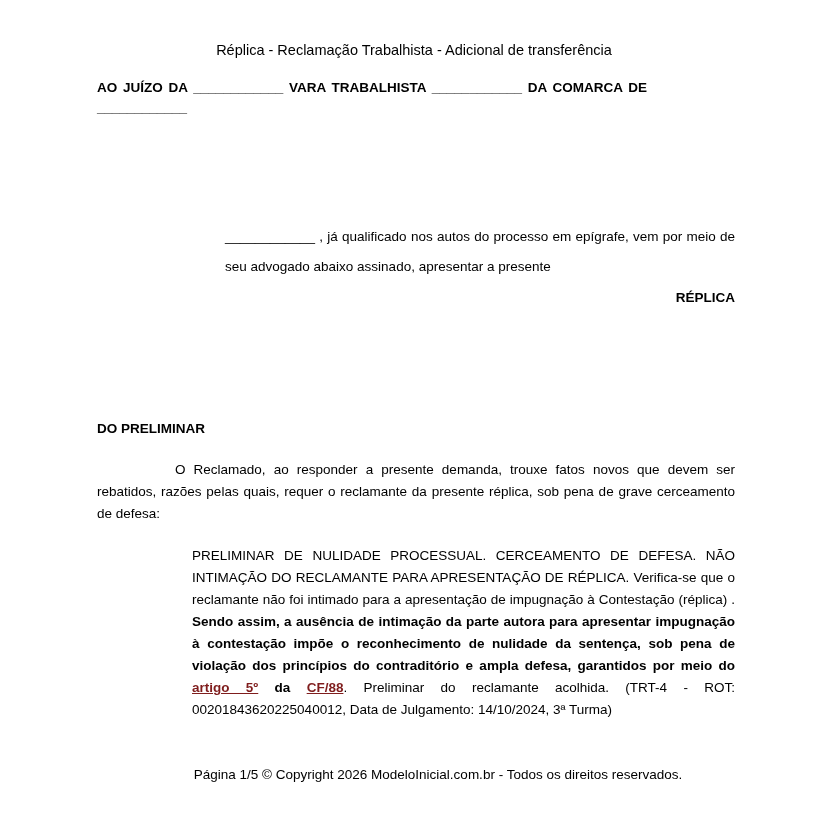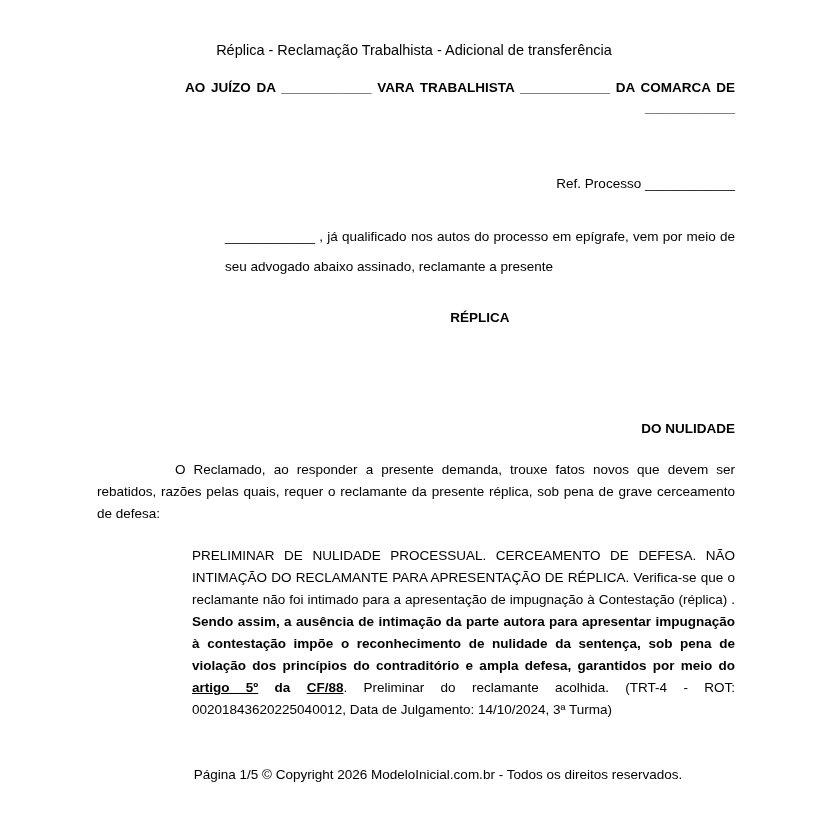--- a/index.html
+++ b/index.html
@@ -6,21 +6,21 @@
   .page {
     position: relative;
     width: 828px;
     height: 828px;
     background: #ffffff;
     font-family: "Liberation Sans", sans-serif;
     font-size: 13.5px;
     color: #000000;
     overflow: hidden;
   }
-  .abs { position: absolute; text-align: right; }
+  .abs { position: absolute; }
   .bold { font-weight: bold; }
 
   .doc-title {
     top: 40px; left: 0; right: 0;
     text-align: center;
     font-size: 14.5px;
     line-height: 20px;
   }
   .addressee {
     top: 78px; left: 97px; right: 93px;
@@ -31,22 +31,22 @@
   .process-ref {
     top: 174px; left: 97px; right: 93px;
     line-height: 20px;
   }
   .intro-par {
     top: 222px; left: 225px; right: 93px;
     line-height: 30px;
     text-align: justify;
   }
   .replica-heading {
-    top: 308px; left: 225px; right: 93px;
-    text-align: center;
+    top: 288px; left: 225px; right: 93px;
+    text-align: right;
     font-weight: bold;
     line-height: 20px;
   }
   .replica-subtitle {
     top: 338px; left: 225px; right: 93px;
     line-height: 20px;
   }
   .section-heading {
     top: 419px; left: 97px; right: 93px;
     font-weight: bold;
@@ -63,44 +63,43 @@
     line-height: 22px;
     text-align: justify;
   }
   .footer {
     top: 765px; left: 0; right: 0;
     text-align: center;
     line-height: 20px;
     padding-left: 48px;
   }
   a.doc-link {
-    color: #000000;
+    color: #7f1d1d;
     text-decoration: underline;
     font-weight: bold;
     cursor: pointer;
   }
   p { margin: 0; }
 </style>
 </head>
 <body>
 
 <div class="page">
 
   <div class="abs doc-title">Réplica - Reclamação Trabalhista - Adicional de transferência</div>
 
   <div class="abs addressee">AO JUÍZO DA  ____________ VARA TRABALHISTA ____________  DA COMARCA DE  ____________</div>
 
-  <div class="abs process-ref">Ref. Processo ____________</div>
 
-  <div class="abs intro-par">____________ , já qualificado nos autos do processo em epígrafe, vem por meio de seu advogado abaixo assinado, reclamante a presente</div>
+  <div class="abs intro-par">____________ , já qualificado nos autos do processo em epígrafe, vem por meio de seu advogado abaixo assinado, apresentar a presente</div>
 
   <div class="abs replica-heading">RÉPLICA</div>
 
 
-  <div class="abs section-heading">DO NULIDADE</div>
+  <div class="abs section-heading">DO PRELIMINAR</div>
 
   <div class="abs body-par">O Reclamado, ao responder a presente demanda, trouxe fatos novos que devem ser rebatidos, razões pelas quais, requer o reclamante da presente réplica, sob pena de grave cerceamento de defesa:</div>
 
   <p class="abs quote-par"><span>PRELIMINAR DE NULIDADE PROCESSUAL. CERCEAMENTO DE DEFESA. NÃO INTIMAÇÃO DO RECLAMANTE PARA APRESENTAÇÃO DE RÉPLICA. Verifica-se que o reclamante não foi intimado para a apresentação de impugnação à Contestação (réplica) . </span><span class="bold">Sendo assim, a ausência de intimação da parte autora para apresentar impugnação à contestação impõe o reconhecimento de nulidade da sentença, sob pena de violação dos princípios do contraditório e ampla defesa, garantidos por meio do </span><a class="doc-link">artigo 5º</a><span class="bold"> da </span><a class="doc-link">CF/88</a><span>. Preliminar do reclamante acolhida. (TRT-4 - ROT: 00201843620225040012, Data de Julgamento: 14/10/2024, 3ª Turma)</span></p>
 
   <div class="abs footer">Página 1/5 © Copyright 2026 ModeloInicial.com.br - Todos os direitos reservados.</div>
 
 </div>
 
 </body></html>

